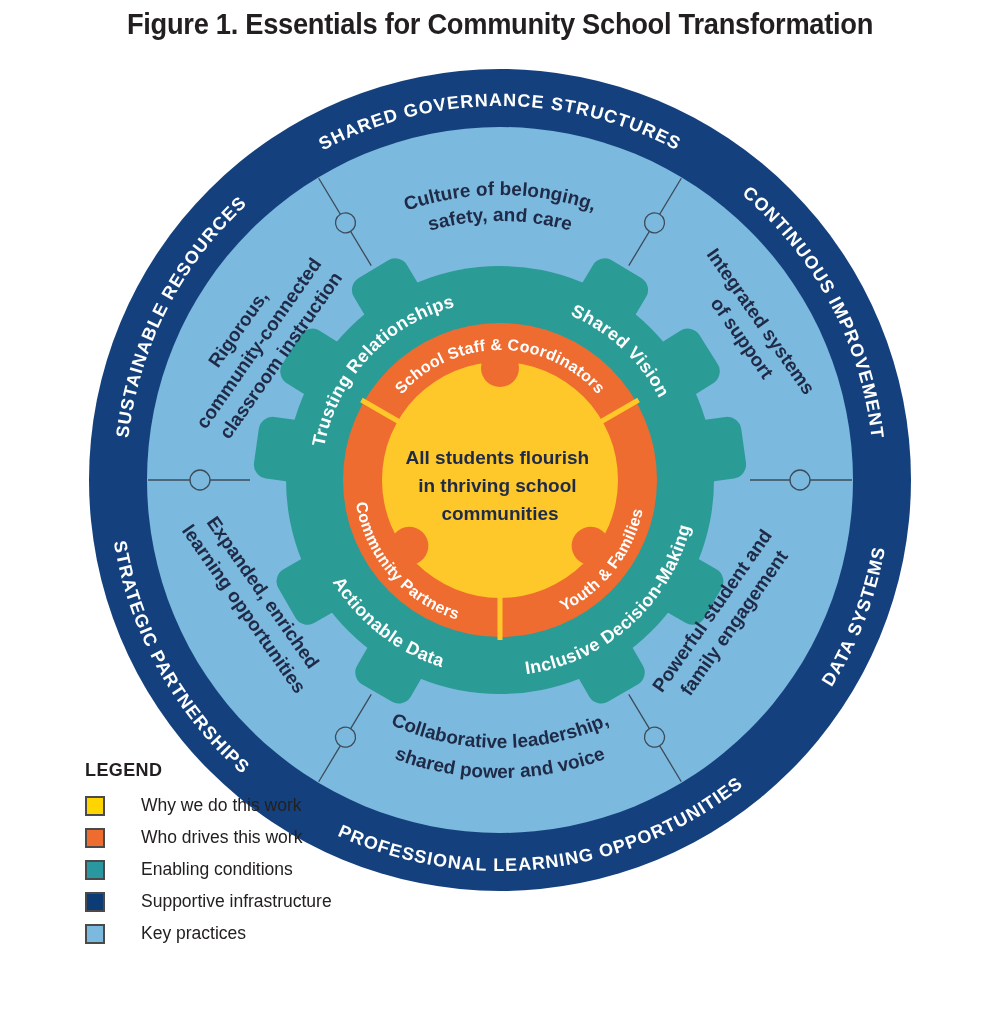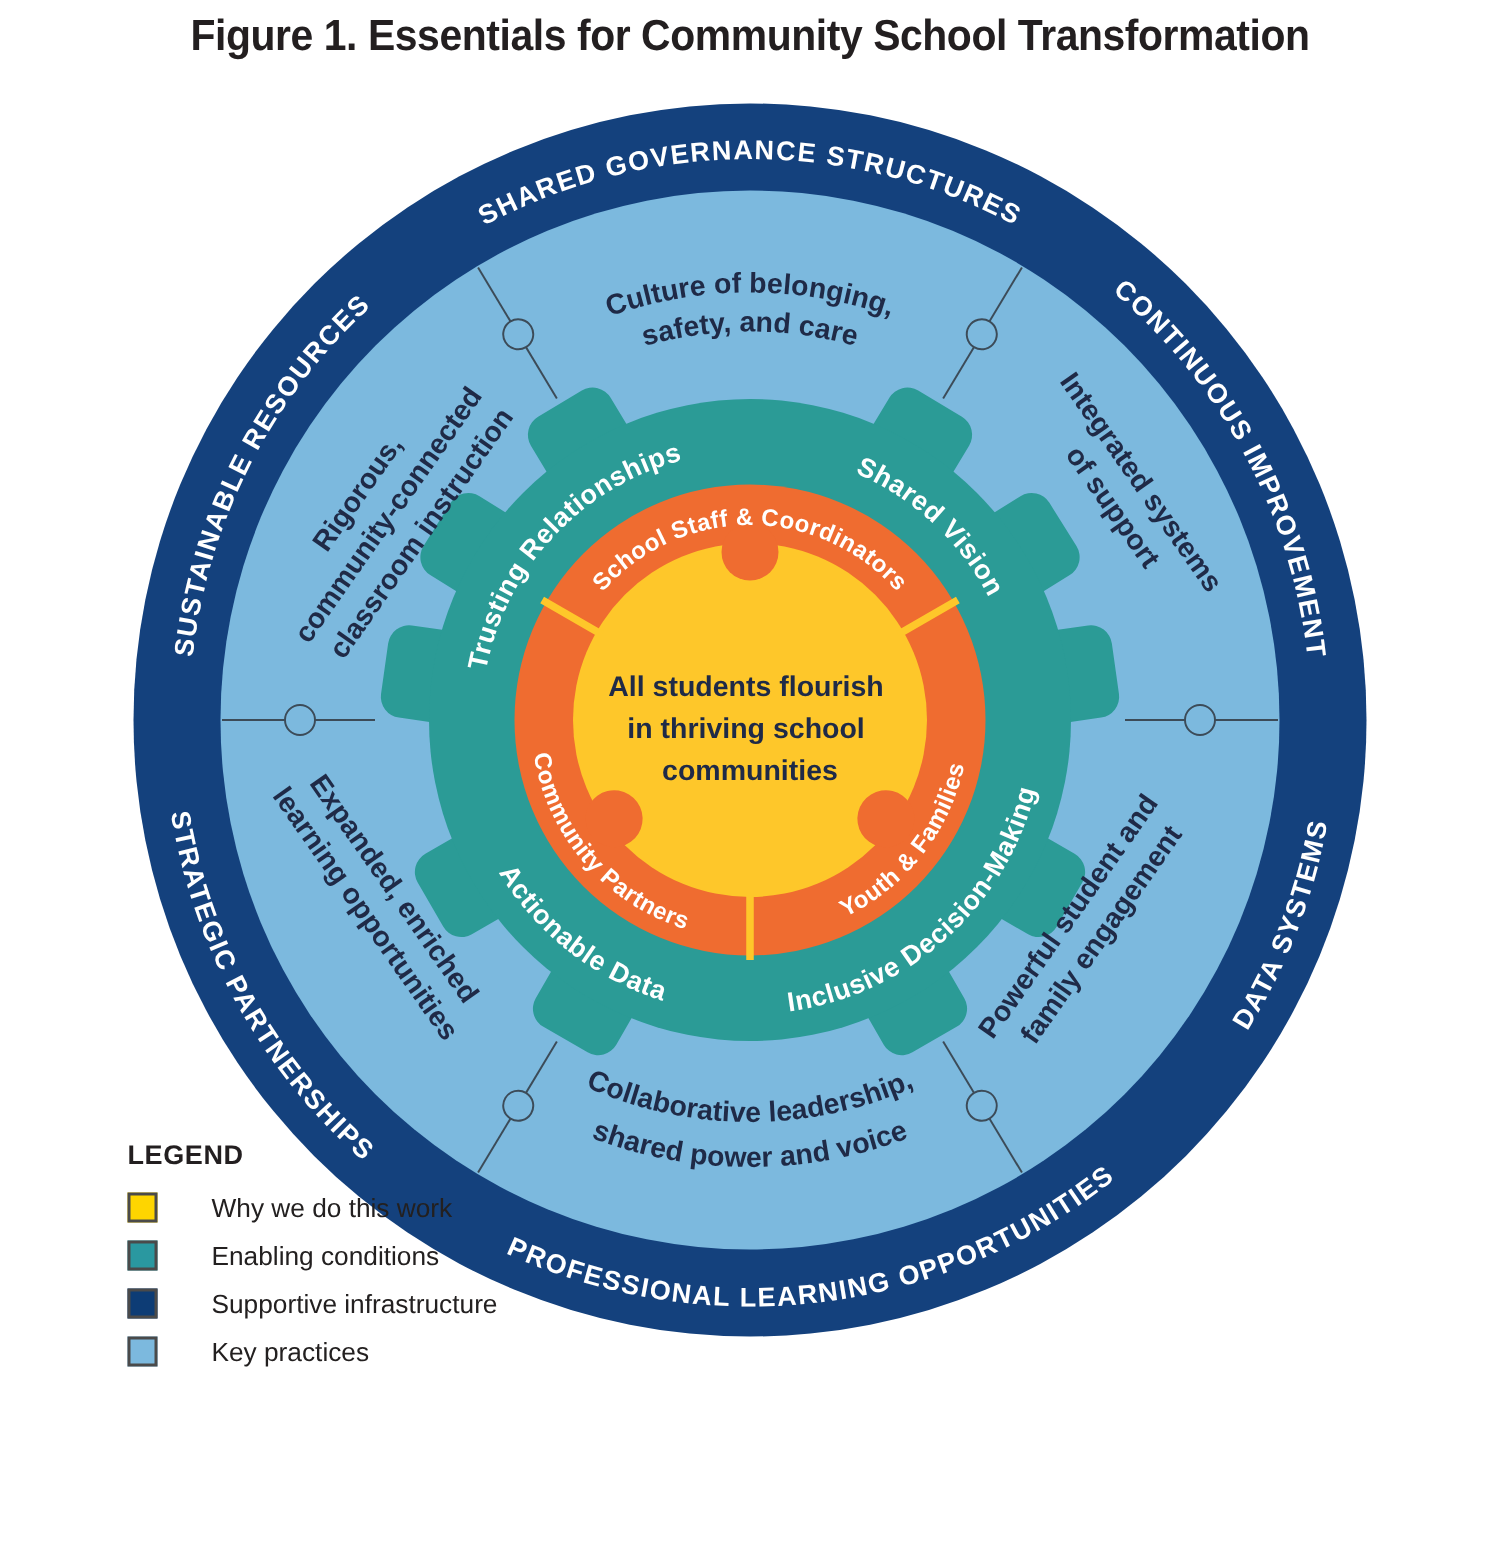--- a/index.html
+++ b/index.html
@@ -12,21 +12,21 @@
   svg{position:absolute;top:0;left:0;}
   svg text{font-family:"Liberation Sans",sans-serif;}
   .ring-cap{fill:#ffffff;font-size:18px;font-weight:bold;letter-spacing:1.1px;}
   .gear-cap{fill:#ffffff;font-size:18px;font-weight:bold;letter-spacing:0.4px;}
   .orange-cap{fill:#ffffff;font-size:16px;font-weight:bold;letter-spacing:0.3px;}
   .practice{fill:#1f2a47;font-size:19px;font-weight:600;}
   .center-text{fill:#1f2a47;font-size:19px;font-weight:bold;}
   .divider{stroke:#3c4b58;stroke-width:1.3;}
   .legend{position:absolute;left:85px;top:760px;}
   .legend-heading{font-size:18px;font-weight:bold;color:#231f20;letter-spacing:0.4px;margin-bottom:14px;}
-  .legend-row{display:flex;align-items:flex-start;height:21px;margin-bottom:11px;}
+  .legend-row{display:flex;align-items:center;height:21px;margin-bottom:11px;}
   .swatch{width:20px;height:20px;border:2px solid #4a4a4a;box-sizing:border-box;display:inline-block;}
   .legend-label{font-size:17.5px;color:#232020;margin-left:36px;}
 </style>
 </head>
 <body>
 
 <div class="page-title">Figure 1. Essentials for Community School Transformation</div>
 
 <svg width="1000" height="1030" viewBox="0 0 1000 1030">
   <defs>
@@ -196,20 +196,24 @@
   </text>
 </svg>
 
 <div class="legend">
   <div class="legend-heading">LEGEND</div>
   <div class="legend-row">
     <span class="swatch" style="background-color: rgb(254, 213, 0);"></span>
     <span class="legend-label">Why we do this work</span>
   </div>
   <div class="legend-row">
+    <span class="swatch" style="background-color: rgb(239, 108, 48);"></span>
+    <span class="legend-label">Who drives this work</span>
+  </div>
+  <div class="legend-row">
     <span class="swatch" style="background-color: rgb(42, 152, 160);"></span>
     <span class="legend-label">Enabling conditions</span>
   </div>
   <div class="legend-row">
     <span class="swatch" style="background-color: rgb(13, 60, 117);"></span>
     <span class="legend-label">Supportive infrastructure</span>
   </div>
   <div class="legend-row">
     <span class="swatch" style="background-color: rgb(124, 185, 222);"></span>
     <span class="legend-label">Key practices</span>

